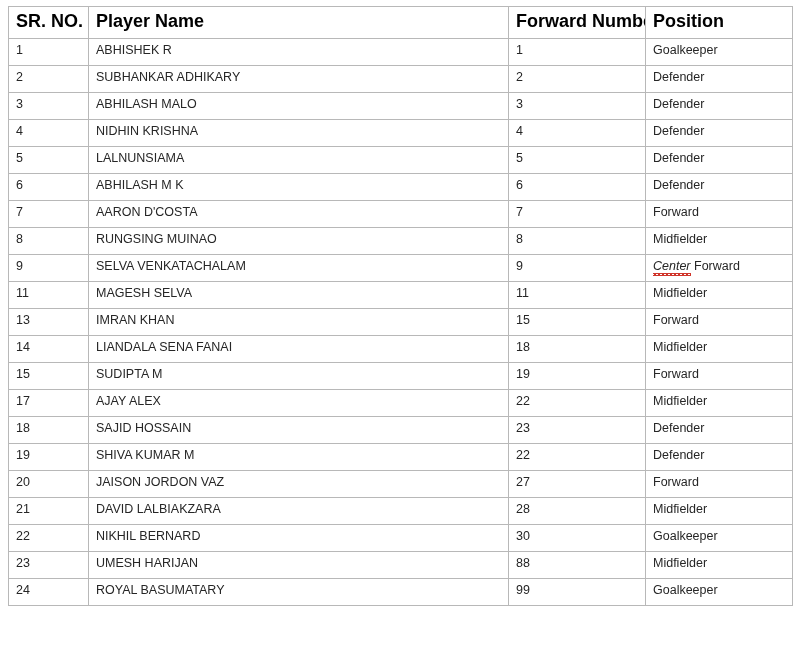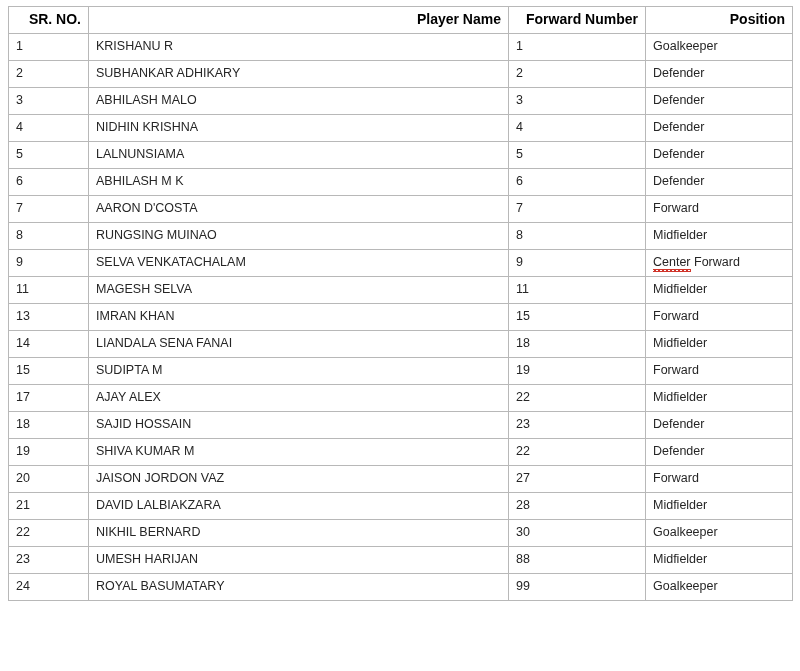--- a/index.html
+++ b/index.html
@@ -37,31 +37,31 @@
     text-align: left;
     vertical-align: middle;
     line-height: 1.1;
     height: 15px;
     font-weight: normal;
     white-space: nowrap;
     overflow: hidden;
   }
   table.roster thead th {
     font-weight: bold;
-    font-size: 14px;
+    font-size: 18px;
     color: #000000;
-    text-align: right;
   }
   table.roster tbody td {
     color: #262626;
   }
   
   .squiggle {
     position: relative;
     display: inline-block;
+    font-style: italic;
   }
   .squiggle::after {
     content: "";
     position: absolute;
     left: 0;
     right: 0;
     bottom: -2px;
     height: 3px;
     background-image:
       linear-gradient(45deg, transparent 40%, #d0352b 40%, #d0352b 60%, transparent 60%),
@@ -85,21 +85,21 @@
       <tr>
         <th>SR. NO.</th>
         <th>Player Name</th>
         <th>Forward Number</th>
         <th>Position</th>
       </tr>
     </thead>
     <tbody id="roster-body">
         <tr>
           <td>1</td>
-          <td>KRISHANU R</td>
+          <td>ABHISHEK R</td>
           <td>1</td>
           <td>Goalkeeper</td>
         </tr>
         <tr>
           <td>2</td>
           <td>SUBHANKAR ADHIKARY</td>
           <td>2</td>
           <td>Defender</td>
         </tr>
         <tr>

